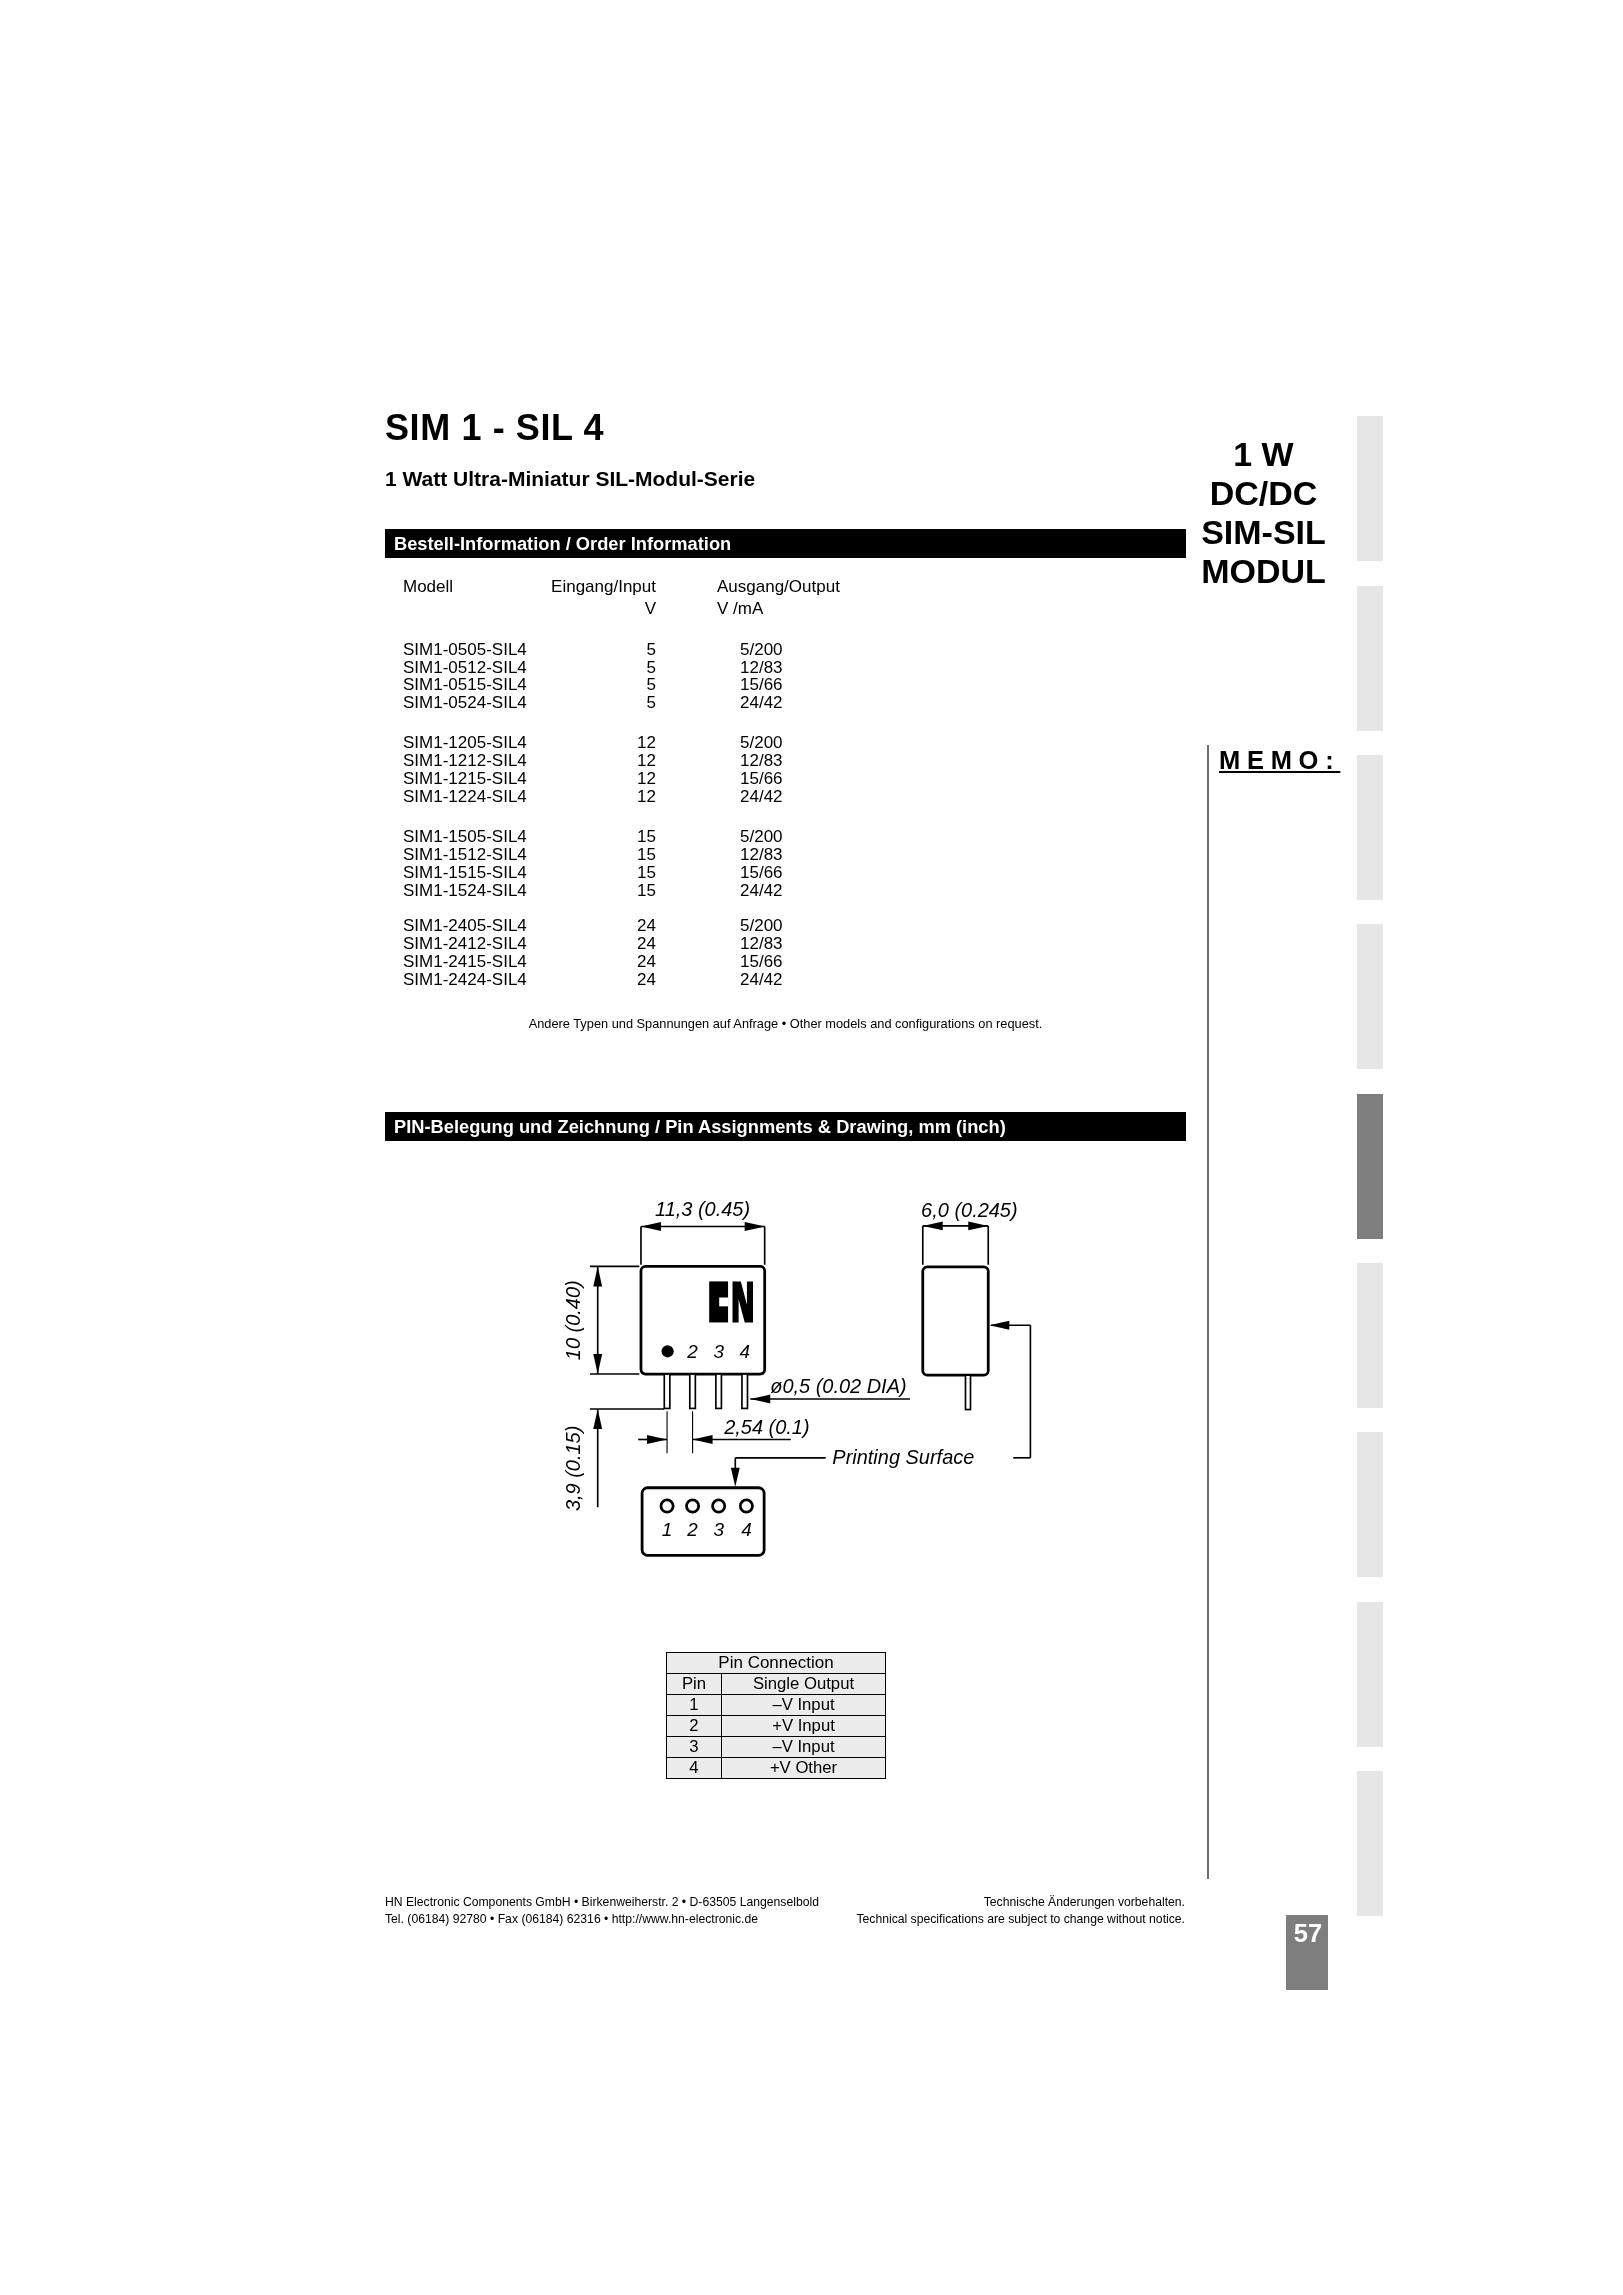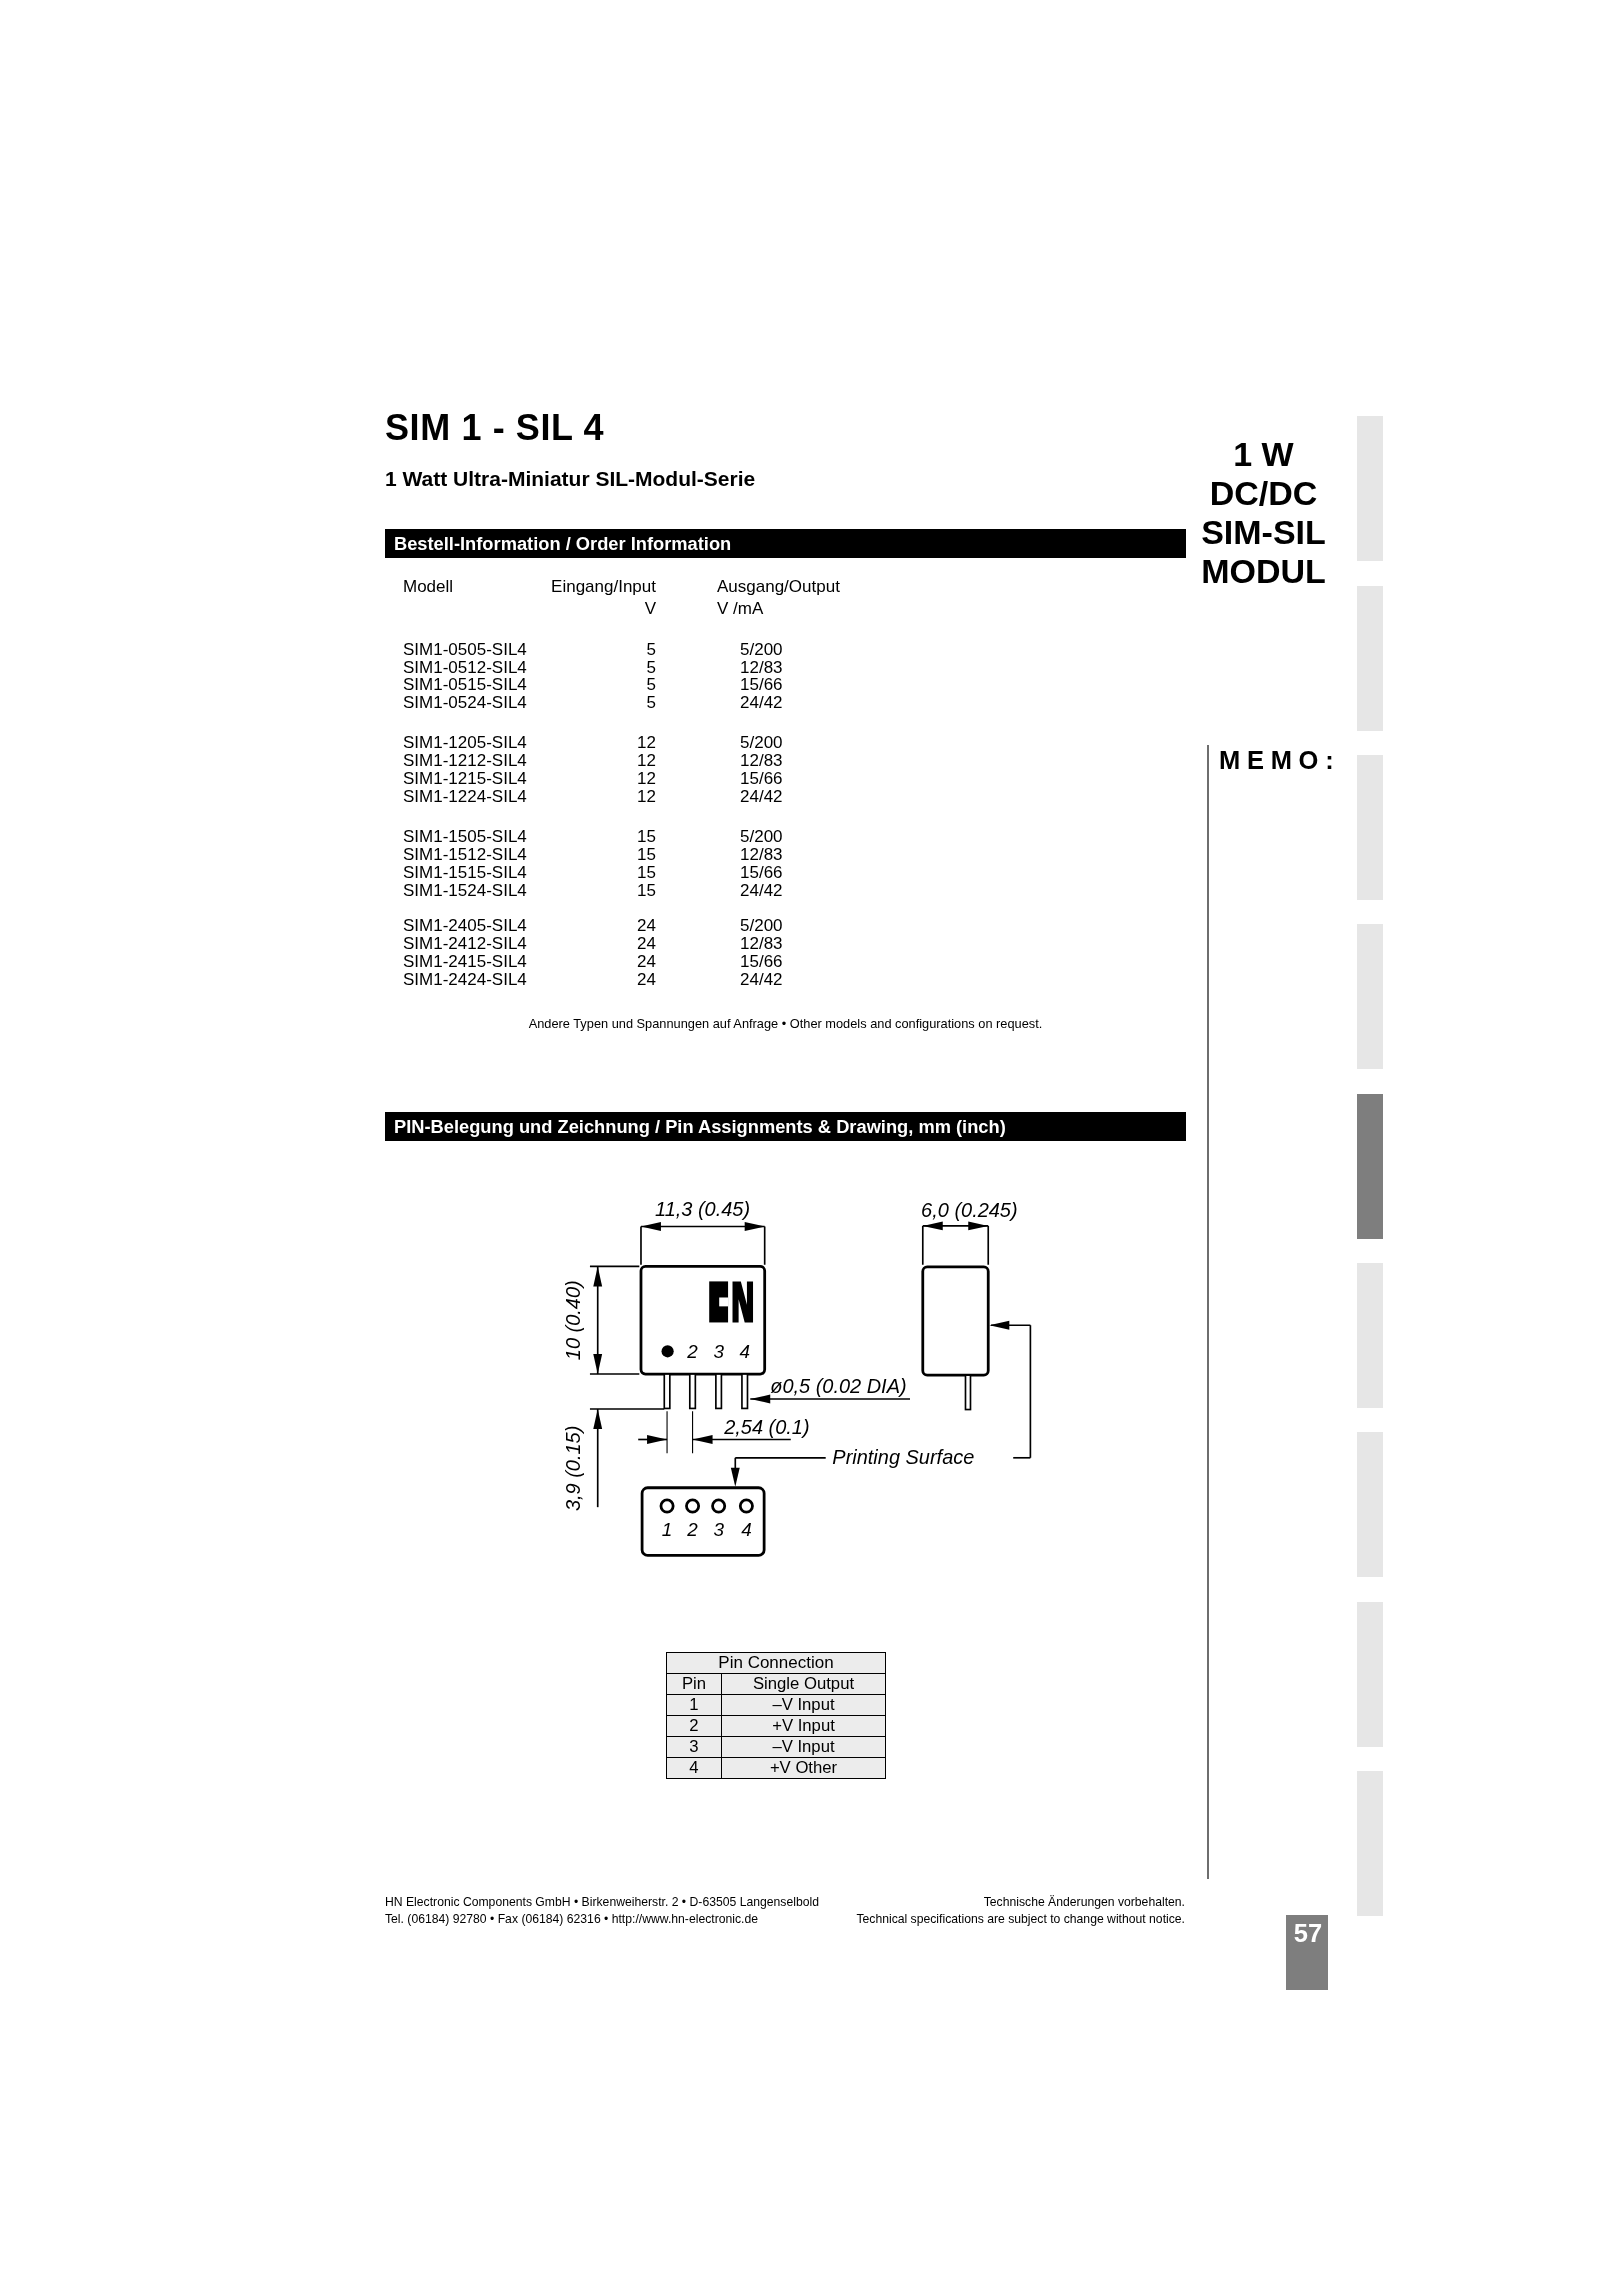--- a/index.html
+++ b/index.html
@@ -18,21 +18,21 @@
   #bar-order{top:529px;}
   #bar-pin{top:1112px;}
   
   .ot-head,.order-row{left:385px;width:801px;height:19px;font-size:17px;line-height:18.3px;}
   .ot-model{position:absolute;left:18px;}
   .ot-input{position:absolute;left:160px;width:111px;text-align:right;}
   .ot-output{position:absolute;left:355px;}
   .ot-output-h{position:absolute;left:332px;}
   .order-note{left:385px;top:1016px;width:801px;text-align:center;font-size:12.8px;}
   
-  .memo-label{left:1219px;top:746px;font-size:25.5px;font-weight:bold;letter-spacing:6.7px;}
+  .memo-label{left:1219px;top:746px;font-size:25.5px;font-weight:bold;letter-spacing:6.7px;text-decoration:underline;}
   .memo-line{left:1207px;top:745px;width:2.2px;height:1134px;background:#6e6e6e;}
   .side-tab{position:absolute;left:1357px;width:26px;height:145px;}
   .page-badge{left:1286px;top:1915px;width:42px;height:75px;color:#fff;
               font-size:25.5px;font-weight:bold;padding:4.4px 0 0 7.8px;box-sizing:border-box;}
   
   .pin-table{left:666px;top:1652px;border-collapse:collapse;table-layout:fixed;}
   .pin-table td{border:1.7px solid #000;background:#ececec;text-align:center;
                 font-size:16.7px;height:19.4px;padding:0;box-sizing:border-box;}
   
   .footer-left{left:385px;top:1894px;font-size:12.2px;line-height:16.7px;}

